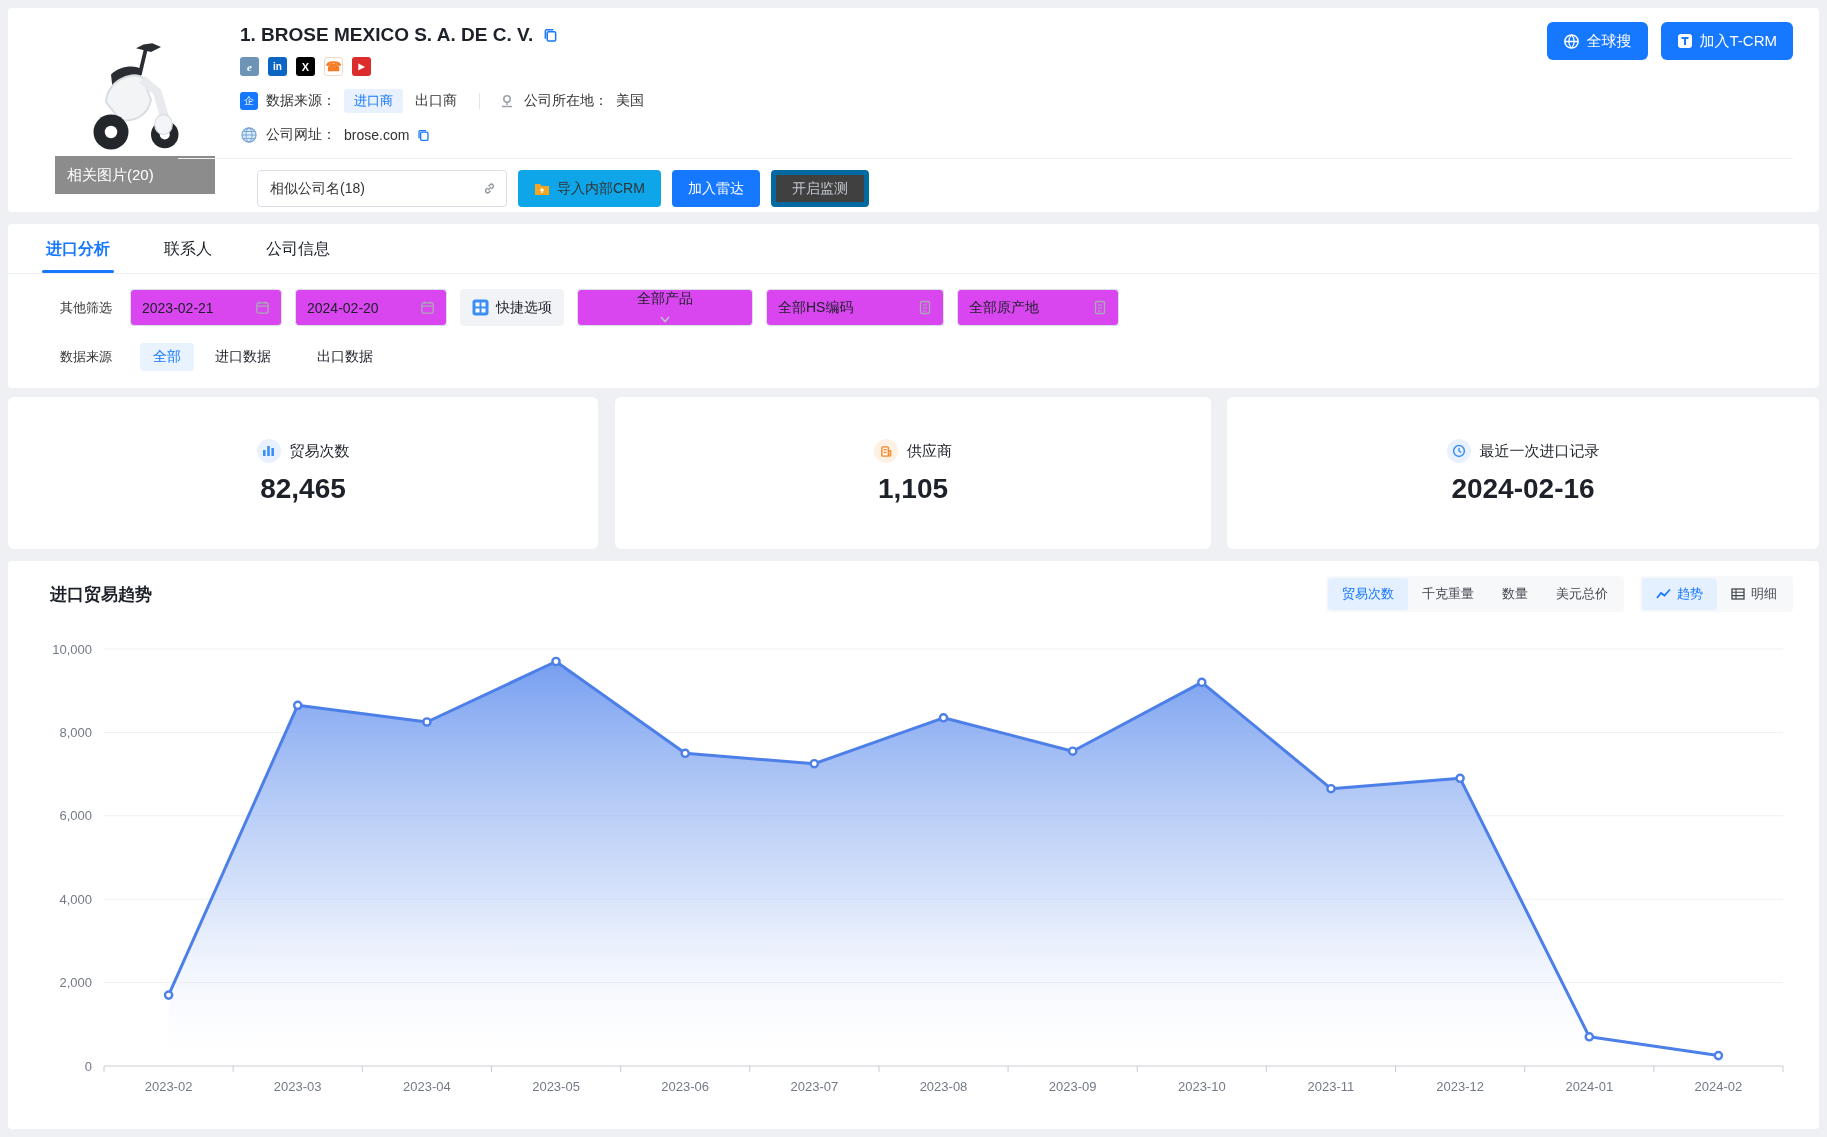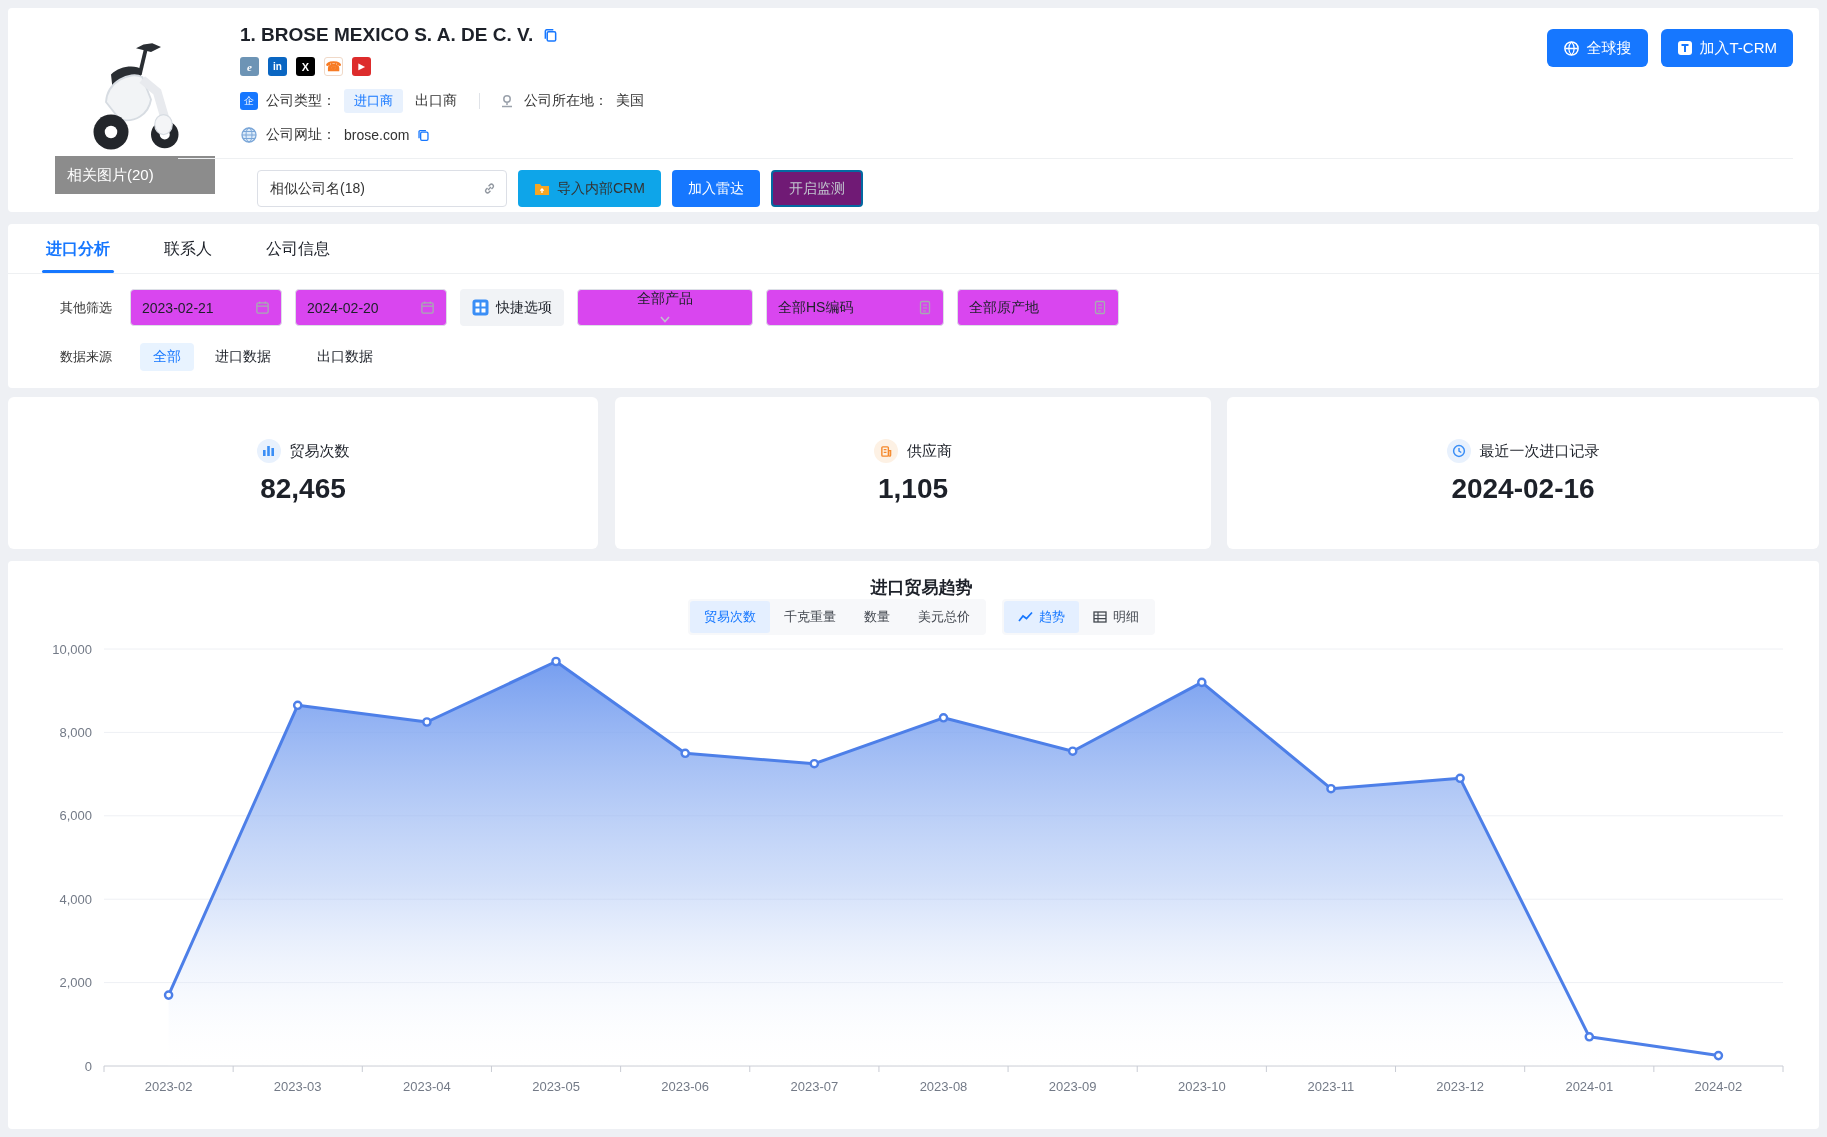--- a/index.html
+++ b/index.html
@@ -28,22 +28,22 @@
   .header-divider { position:absolute; left:170px; right:26px; top:150px; border-top:1px solid #eef0f2; }
   .action-row { position:absolute; left:232px; top:162px; display:flex; gap:11px; align-items:center;padding-left:17px; }
   .similar-input { width:250px; height:37px; border:1px solid #dcdfe6; border-radius:4px; padding:0 32px 0 12px;
                    font-size:14px; color:#333; font-family:"Liberation Sans",sans-serif; background:#fff; }
   .similar-wrap { position:relative; }
   .similar-wrap svg { position:absolute; right:10px; top:11px; }
   .btn { height:37px; border:none; border-radius:4px; font-size:14px; display:inline-flex; align-items:center;
          gap:7px; padding:0 16px; cursor:pointer; font-family:"Liberation Sans",sans-serif; }
   .btn-light { background:#0ea5e9; color:#333; }
   .btn-primary { background:#1677ff; color:#fff; }
-  .btn-disabled { background:#701a75; color:#c2c7cf; border:2px solid #0369a1;justify-content:flex-end; }
-  .top-right-actions { position:absolute; right:26px; top:21px; display:flex; gap:13px; }
+  .btn-disabled { background:#404040; color:#c2c7cf; border:5px solid #0369a1;justify-content:flex-end; }
+  .top-right-actions { position:absolute; right:26px; top:14px; display:flex; gap:13px; }
   .btn-pill { border-radius:6px; font-size:15px; height:38px; }
 
   
   .tabs-card { left:8px; top:224px; right:8px; height:164px; }
   .tabs { display:flex; gap:50px; padding-left:36px; border-bottom:1px solid #eef0f2; }
   .tab { padding:15px 2px 13px; font-size:16px; color:#1d2129; position:relative; cursor:pointer; }
   .tab.active { color:#1677ff; font-weight:700; }
   .tab.active::after { content:""; position:absolute; left:-2px; right:-2px; bottom:0; height:3px;
                        background:#1677ff; border-radius:2px; }
   .filter-row { display:flex; align-items:center; gap:13px; margin:15px 0 0 52px; }
@@ -64,21 +64,21 @@
   .stat-1 { left:8px; width:590px; } .stat-2 { left:615px; width:596px; } .stat-3 { left:1227px; width:592px; }
   .stat-head { display:flex; align-items:center; justify-content:center; gap:9px; margin-top:42px;
                font-size:15px; color:#1d2129; }
   .stat-ic { width:24px; height:24px; border-radius:50%; display:flex; align-items:center; justify-content:center; }
   .ic-blue { background:#e8f1fd; } .ic-orange { background:#fdf1e4; }
   .stat-value { text-align:center; margin-top:10px; font-size:28px; font-weight:600; color:#1d2129; }
 
   
   .chart-card { left:8px; top:561px; right:8px; height:568px; }
   .chart-header { position:absolute; left:42px; right:26px; top:15px; display:flex;
-                  justify-content:space-between; align-items:center;flex-direction:column; }
+                  justify-content:space-between; align-items:center; }
   .chart-title { font-size:17px; font-weight:700; color:#1d2129; }
   .seg-wrap { display:flex; gap:16px; }
   .seg-group { display:flex; background:#f7f8fa; border-radius:4px; padding:2px; font-size:13px; color:#42474f; }
   .seg { padding:7px 14px; border-radius:3px; display:flex; align-items:center; gap:6px; cursor:pointer; }
   .seg.active { background:#e4efff; color:#1677ff; }
   #trend-chart { position:absolute; left:34px; right:26px; top:64px; bottom:8px; width:1751px; height:496px; }
 </style>
 </head>
 <body>
 
@@ -114,21 +114,21 @@
       </div>
       <div class="social-row">
         <span class="sicon" style="background:#6d94b5;font-style:italic;font-family:'Liberation Serif',serif">e</span>
         <span class="sicon" style="background:#0a66c2;font-size:10px">in</span>
         <span class="sicon" style="background:#000">X</span>
         <span class="sicon" style="background:#fff;border:1px solid #f0d9c8;color:#f77b24;font-size:13px">☎</span>
         <span class="sicon" style="background:#dd2c2c;font-size:8px">▶</span>
       </div>
       <div class="meta-row">
         <span class="mini-icon type-ic">企</span>
-        <span>公司类型：</span>
+        <span>数据来源：</span>
         <span class="tag-importer">进口商</span>
         <span class="tag-exporter">出口商</span>
         <span class="vdiv"></span>
         <svg width="18" height="18" viewBox="0 0 18 18">
           <circle cx="9" cy="7" r="3.2" fill="none" stroke="#9aa1ab" stroke-width="1.5"></circle>
           <path d="M9 10.5 V13" stroke="#9aa1ab" stroke-width="1.5"></path>
           <path d="M4 14.5 H14" stroke="#9aa1ab" stroke-width="1.5"></path>
         </svg>
         <span>公司所在地：</span>
         <span>美国</span>

